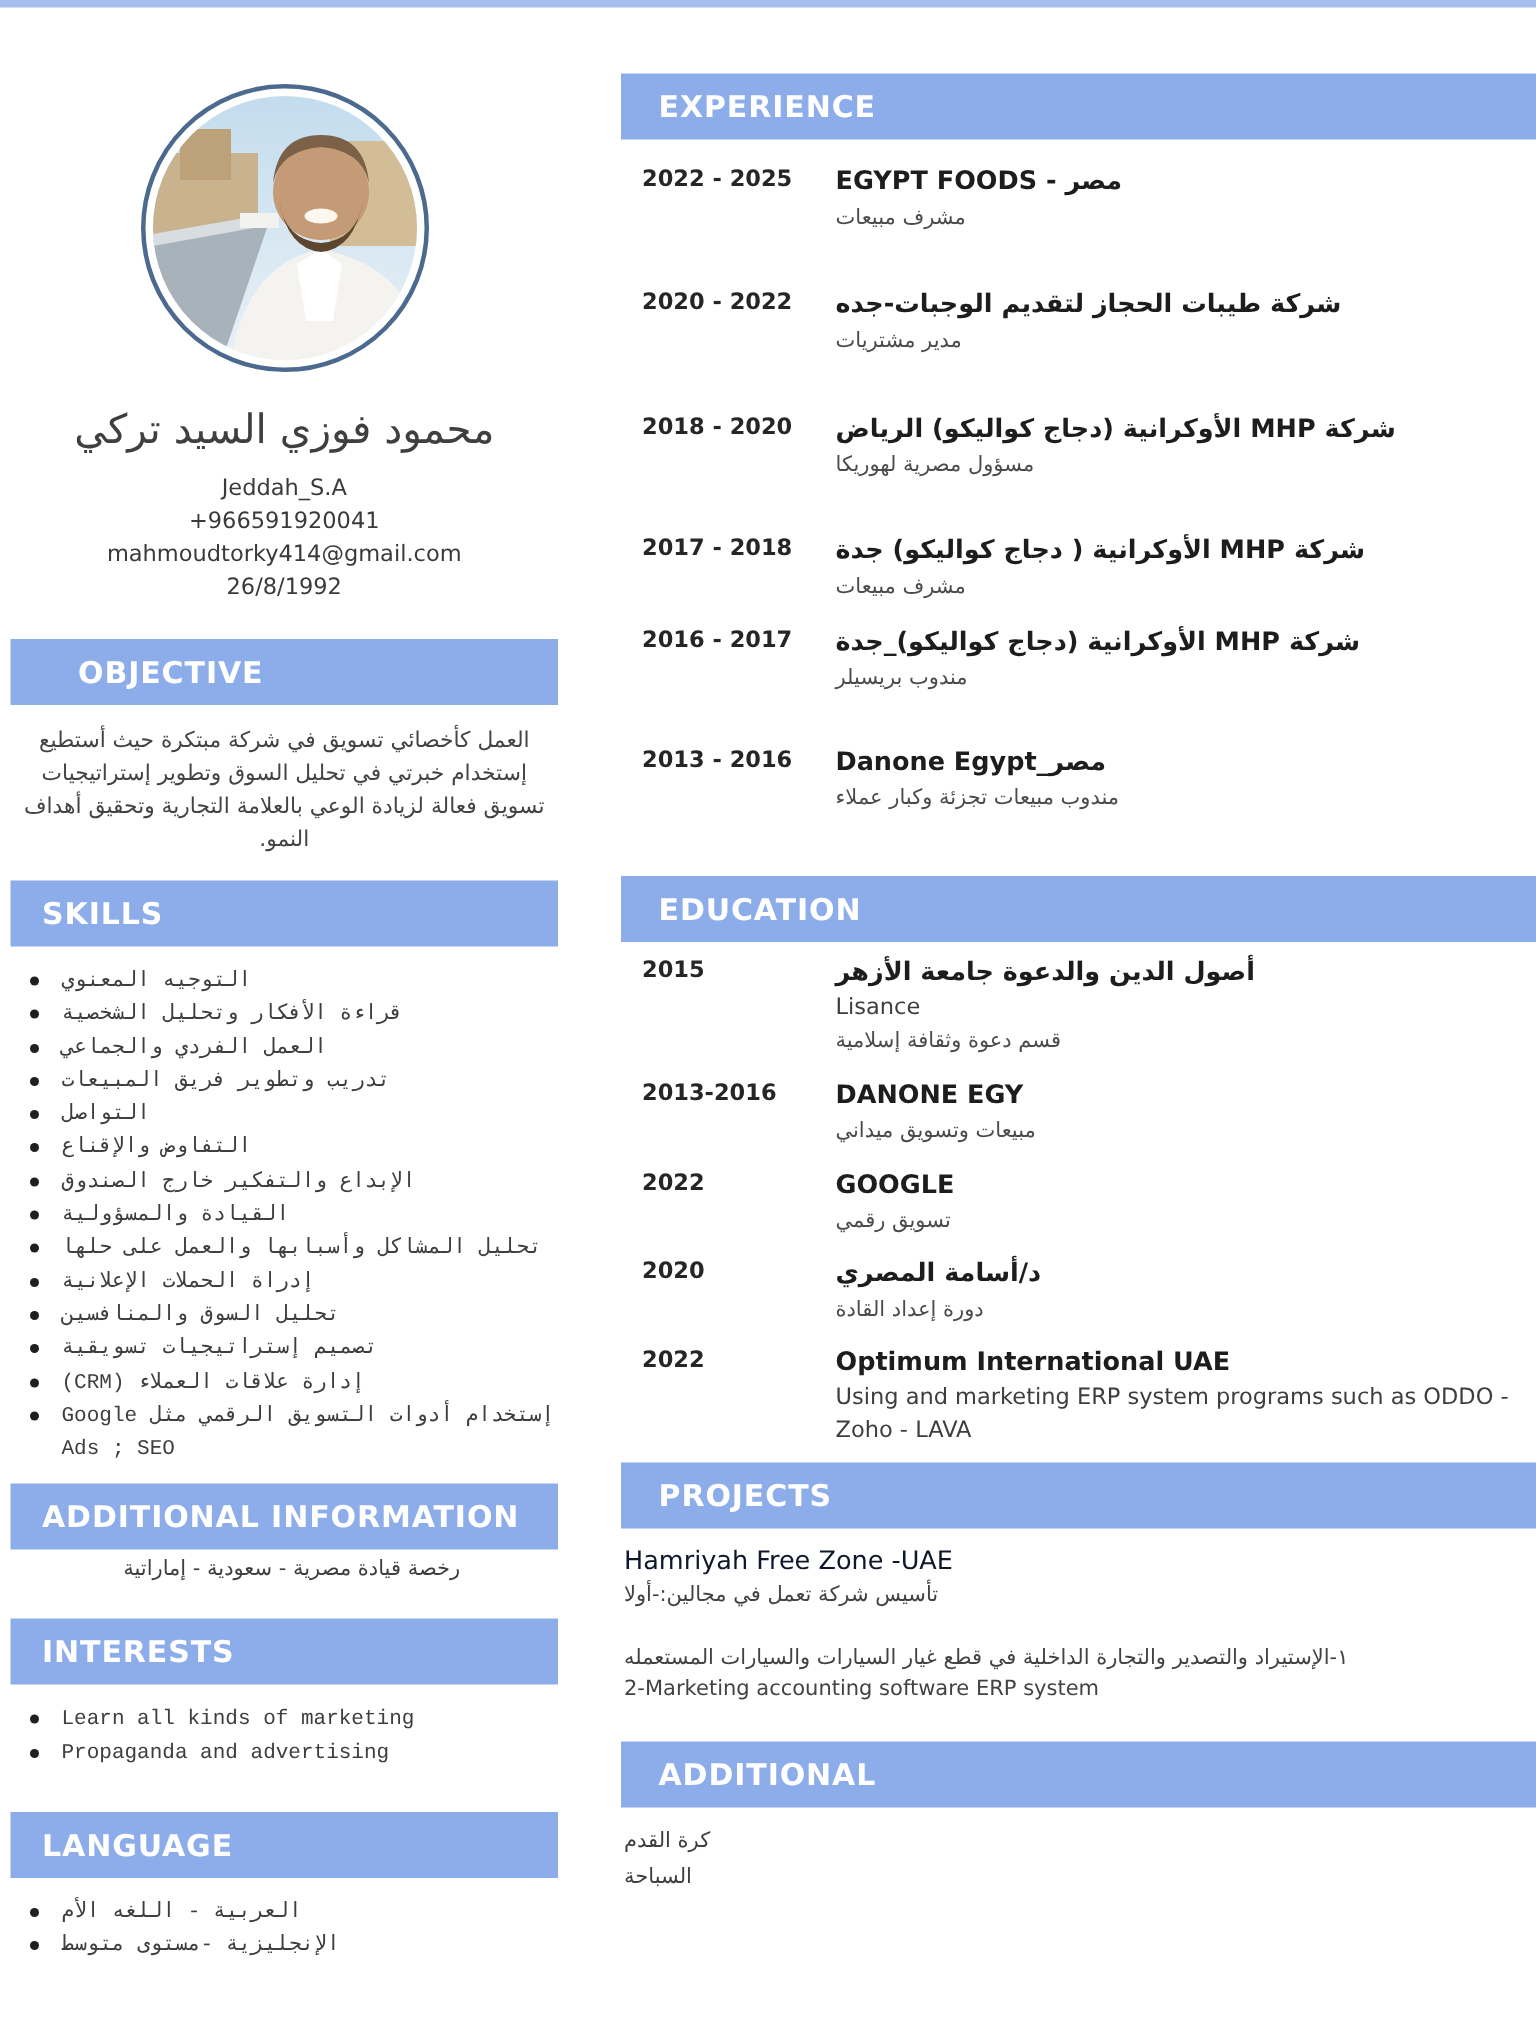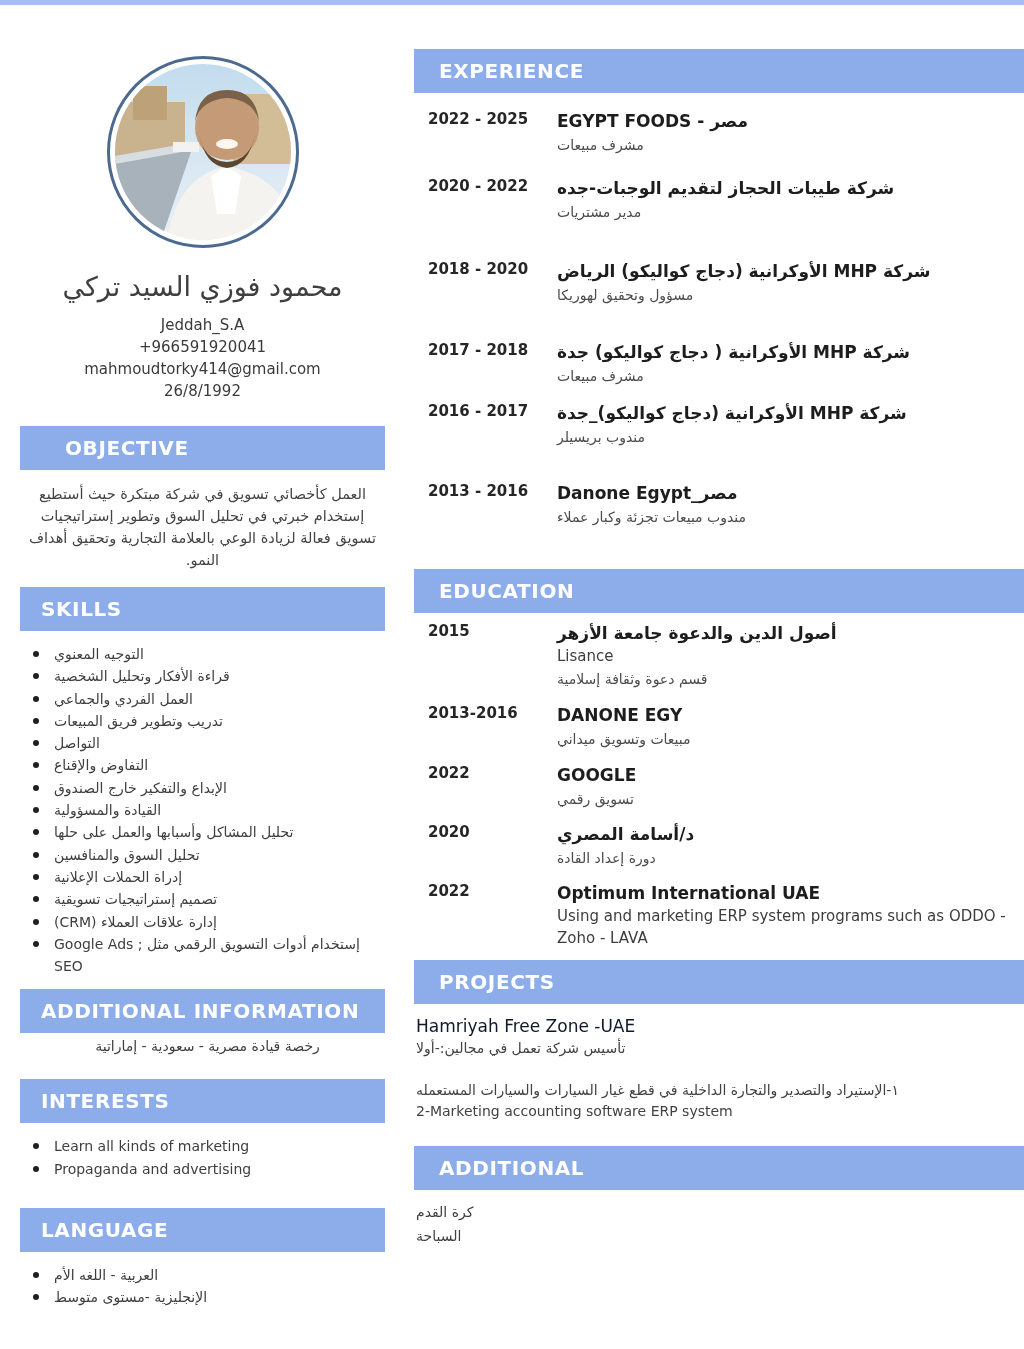--- a/index.html
+++ b/index.html
@@ -9,21 +9,21 @@
     position:relative;
     font-family:"DejaVu Sans", sans-serif;
     color:#3c3c3c;
     overflow:hidden;
   }
   .top-strip {
     position:absolute; top:0; left:0;
     width:1024px; height:5px;
     background:#a6bfef;
   }
-  .col-left  { position:absolute; left:20px;  top:5px; width:365px; }
+  .col-left  { position:absolute; left:7px;  top:5px; width:365px; }
   .col-right { position:absolute; left:414px; top:21px; width:610px; }
 
   .bar {
     background:#8cadea;
     color:#ffffff;
     font-weight:bold;
     font-size:20px;
     height:44px;
     line-height:44px;
     letter-spacing:0.6px;
@@ -77,20 +77,21 @@
   .mt-int  { margin-top:22px; }
   .mt-lang { margin-top:28px; }
 
   .blist { margin-top:12px; padding-left:13px; }
   .bullet-item {
     display:flex;
     align-items:flex-start;
     font-size:14px;
     line-height:22.3px;
     color:#3e3e3e;
+    font-family:Liberation Mono, monospace;
   }
   .bullet-item .dot {
     width:6px; height:6px;
     border-radius:50%;
     background:#1f1f1f;
     margin:8px 15px 0 0;
     flex-shrink:0;
   }
   .bullet-item .txt { text-align:left; }
   .info-text {
@@ -126,21 +127,21 @@
     text-align:left;
   }
   .entry .sub {
     font-size:14px;
     line-height:21px;
     color:#4b4b4b;
     margin-top:2px;
     text-align:left;
   }
   .e1 { margin-top:16px; }
-  .e2 { margin-top:20px; }
+  .e2 { margin-top:35px; }
   .e3 { margin-top:36px; }
   .e4 { margin-top:34px; }
   .e5 { margin-top:14px; }
   .e6 { margin-top:33px; }
 
   .bar-edu { margin-top:41px; }
   .d1 { margin-top:8px; }
   .d2 { margin-top:13px; }
   .d3 { margin-top:13px; }
   .d4 { margin-top:12px; }
@@ -251,25 +252,25 @@
     <div class="bullet-item">
         <span class="dot"></span>
         <span class="txt" dir="rtl">القيادة والمسؤولية</span>
       </div>
     <div class="bullet-item">
         <span class="dot"></span>
         <span class="txt" dir="rtl">تحليل المشاكل وأسبابها والعمل على حلها</span>
       </div>
     <div class="bullet-item">
         <span class="dot"></span>
+        <span class="txt" dir="rtl">إدراة الحملات الإعلانية</span>
+      </div>
+    <div class="bullet-item">
+        <span class="dot"></span>
         <span class="txt" dir="rtl">تحليل السوق والمنافسين</span>
-      </div>
-    <div class="bullet-item">
-        <span class="dot"></span>
-        <span class="txt" dir="rtl">إدراة الحملات الإعلانية</span>
       </div>
     <div class="bullet-item">
         <span class="dot"></span>
         <span class="txt" dir="rtl">تصميم إستراتيجيات تسويقية</span>
       </div>
     <div class="bullet-item">
         <span class="dot"></span>
         <span class="txt" dir="rtl">إدارة علاقات العملاء (CRM)</span>
       </div>
     <div class="bullet-item">
@@ -322,21 +323,21 @@
     <div class="date">2020 - 2022</div>
     <div class="body">
       <div class="title" dir="auto">شركة طيبات الحجاز لتقديم الوجبات-جده</div>
       <div class="sub" dir="auto">مدير مشتريات</div>
     </div>
   </div>
   <div class="entry e3">
     <div class="date">2018 - 2020</div>
     <div class="body">
       <div class="title" dir="auto">شركة MHP الأوكرانية (دجاج كواليكو) الرياض</div>
-      <div class="sub" dir="auto">مسؤول وتحقيق لهوريكا</div>
+      <div class="sub" dir="auto">مسؤول مصرية لهوريكا</div>
     </div>
   </div>
   <div class="entry e4">
     <div class="date">2017 - 2018</div>
     <div class="body">
       <div class="title" dir="auto">شركة MHP الأوكرانية ( دجاج كواليكو) جدة</div>
       <div class="sub" dir="auto">مشرف مبيعات</div>
     </div>
   </div>
   <div class="entry e5">

